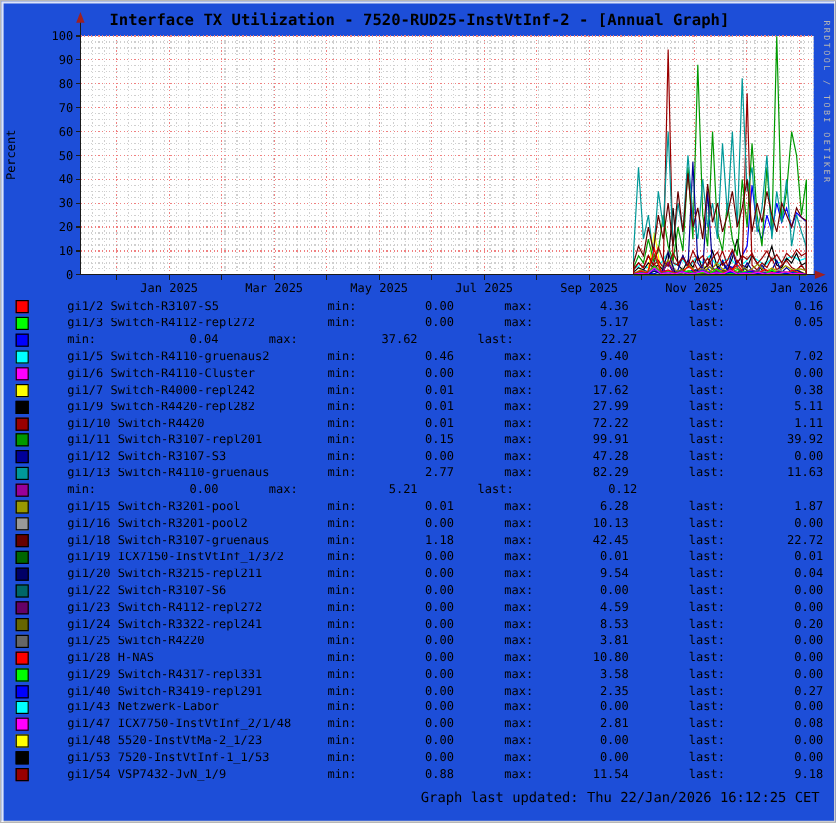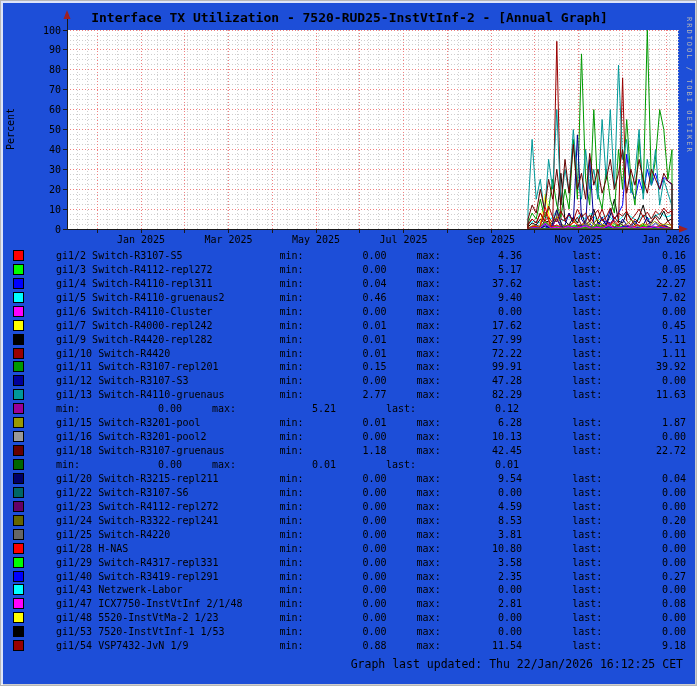--- a/index.html
+++ b/index.html
@@ -30,21 +30,21 @@
     font-size:7px;letter-spacing:2px;color:#b5b5b5;
     white-space:nowrap;
   }
   svg.chart{position:absolute;top:0;left:0;}
   .legend{position:absolute;top:246px;left:12px;width:673px;}
   .lrow{display:flex;align-items:flex-end;height:13.95px;font-size:10px;line-height:10px;white-space:pre;gap:28px;}
   .sw{width:9px;height:9px;border:1px solid #000;margin-right:4px;flex:none;box-sizing:content-box;}
   .nm{width:256px;overflow:hidden;}
   .lab-min{width:26px;}
   .v-min{width:72px;text-align:right;}
-  .lab-max{width:26px;margin-left:2px;}
+  .lab-max{width:26px;margin-left:14px;}
   .v-max{width:70px;text-align:right;}
   .lab-last{width:32px;margin-left:22px;}
   .v-last{width:73px;text-align:right;margin-top:36px;}
   .footer{
     position:absolute;top:656px;right:13px;
     font-size:11.5px;white-space:pre;
   }
 </style>
 </head>
 <body>
@@ -278,21 +278,20 @@
     <span class="nm">gi1/3 Switch-R4112-repl272</span>
     <span class="lab-min">min:</span>
     <span class="v-min">0.00</span>
     <span class="lab-max">max:</span>
     <span class="v-max">5.17</span>
     <span class="lab-last">last:</span>
     <span class="v-last">0.05</span>
   </div>
       <div class="lrow">
     <span class="sw" style="background: rgb(0, 0, 255);"></span>
-    <span class="nm">gi1/4 Switch-R4110-repl311</span>
     <span class="lab-min">min:</span>
     <span class="v-min">0.04</span>
     <span class="lab-max">max:</span>
     <span class="v-max">37.62</span>
     <span class="lab-last">last:</span>
     <span class="v-last">22.27</span>
   </div>
       <div class="lrow">
     <span class="sw" style="background: rgb(0, 255, 255);"></span>
     <span class="nm">gi1/5 Switch-R4110-gruenaus2</span>
@@ -314,21 +313,21 @@
     <span class="v-last">0.00</span>
   </div>
       <div class="lrow">
     <span class="sw" style="background: rgb(255, 255, 0);"></span>
     <span class="nm">gi1/7 Switch-R4000-repl242</span>
     <span class="lab-min">min:</span>
     <span class="v-min">0.01</span>
     <span class="lab-max">max:</span>
     <span class="v-max">17.62</span>
     <span class="lab-last">last:</span>
-    <span class="v-last">0.45</span>
+    <span class="v-last">0.38</span>
   </div>
       <div class="lrow">
     <span class="sw" style="background: rgb(0, 0, 0);"></span>
     <span class="nm">gi1/9 Switch-R4420-repl282</span>
     <span class="lab-min">min:</span>
     <span class="v-min">0.01</span>
     <span class="lab-max">max:</span>
     <span class="v-max">27.99</span>
     <span class="lab-last">last:</span>
     <span class="v-last">5.11</span>
@@ -407,20 +406,21 @@
     <span class="nm">gi1/18 Switch-R3107-gruenaus</span>
     <span class="lab-min">min:</span>
     <span class="v-min">1.18</span>
     <span class="lab-max">max:</span>
     <span class="v-max">42.45</span>
     <span class="lab-last">last:</span>
     <span class="v-last">22.72</span>
   </div>
       <div class="lrow">
     <span class="sw" style="background: rgb(0, 102, 0);"></span>
+    <span class="nm">gi1/19 ICX7150-InstVtInf_1/3/2</span>
     <span class="lab-min">min:</span>
     <span class="v-min">0.00</span>
     <span class="lab-max">max:</span>
     <span class="v-max">0.01</span>
     <span class="lab-last">last:</span>
     <span class="v-last">0.01</span>
   </div>
       <div class="lrow">
     <span class="sw" style="background: rgb(0, 0, 102);"></span>
     <span class="nm">gi1/20 Switch-R3215-repl211</span>

